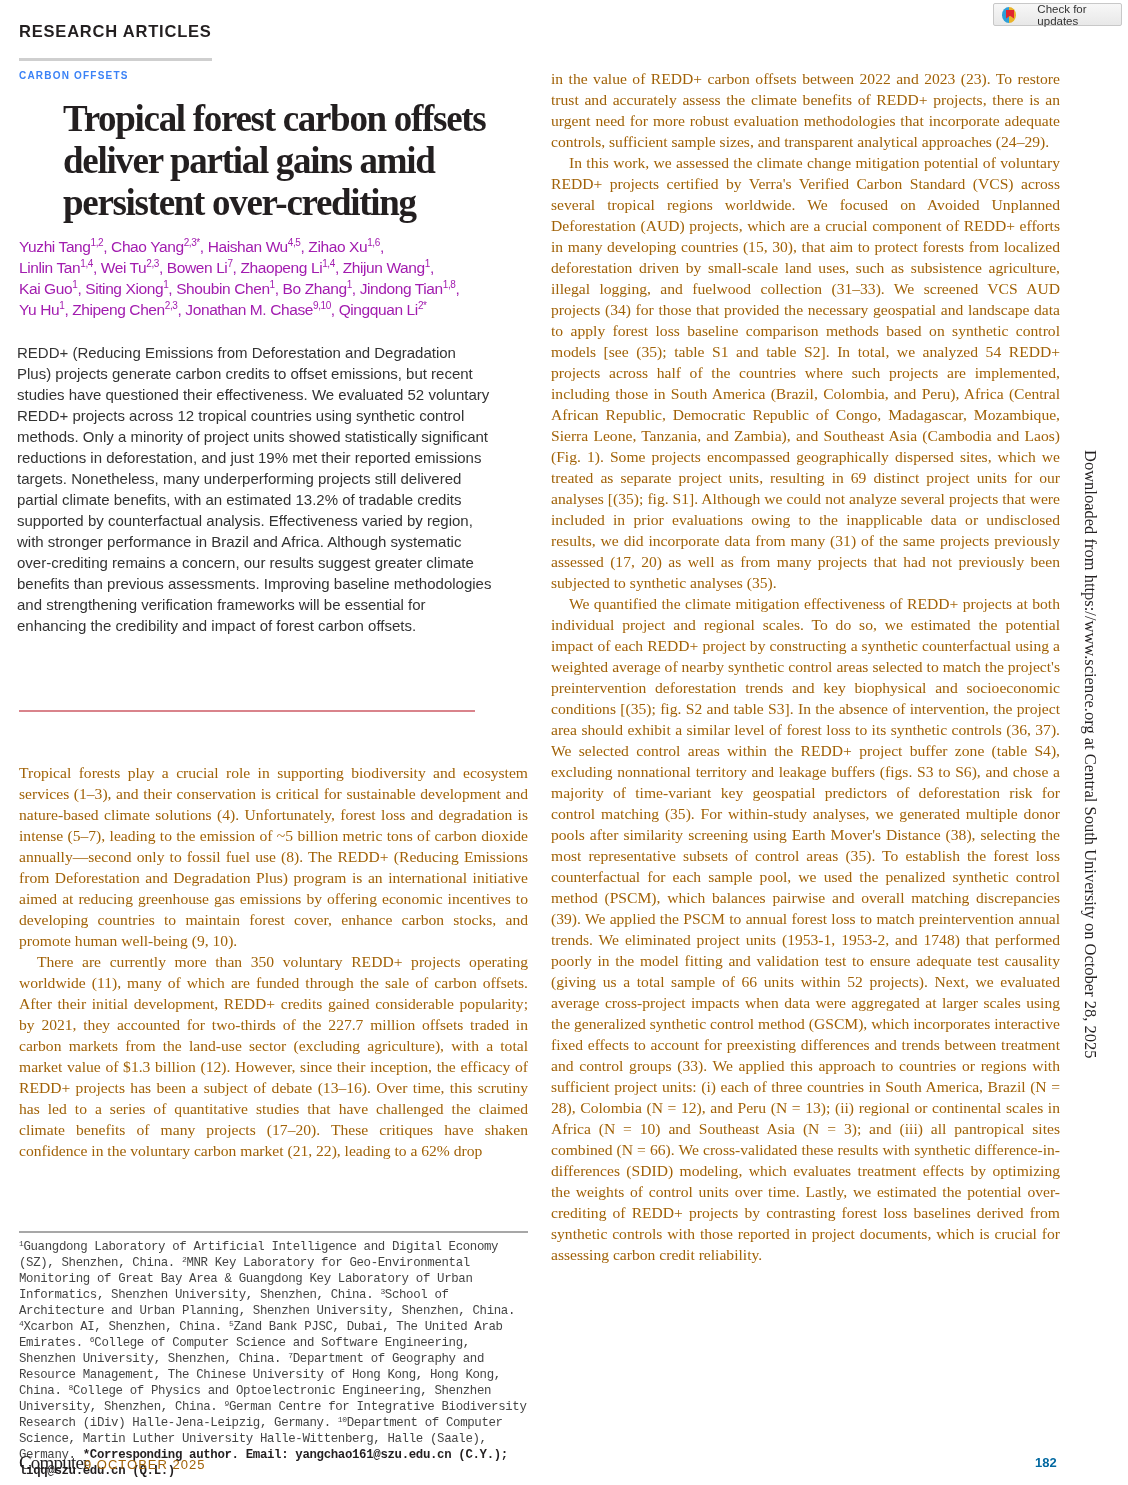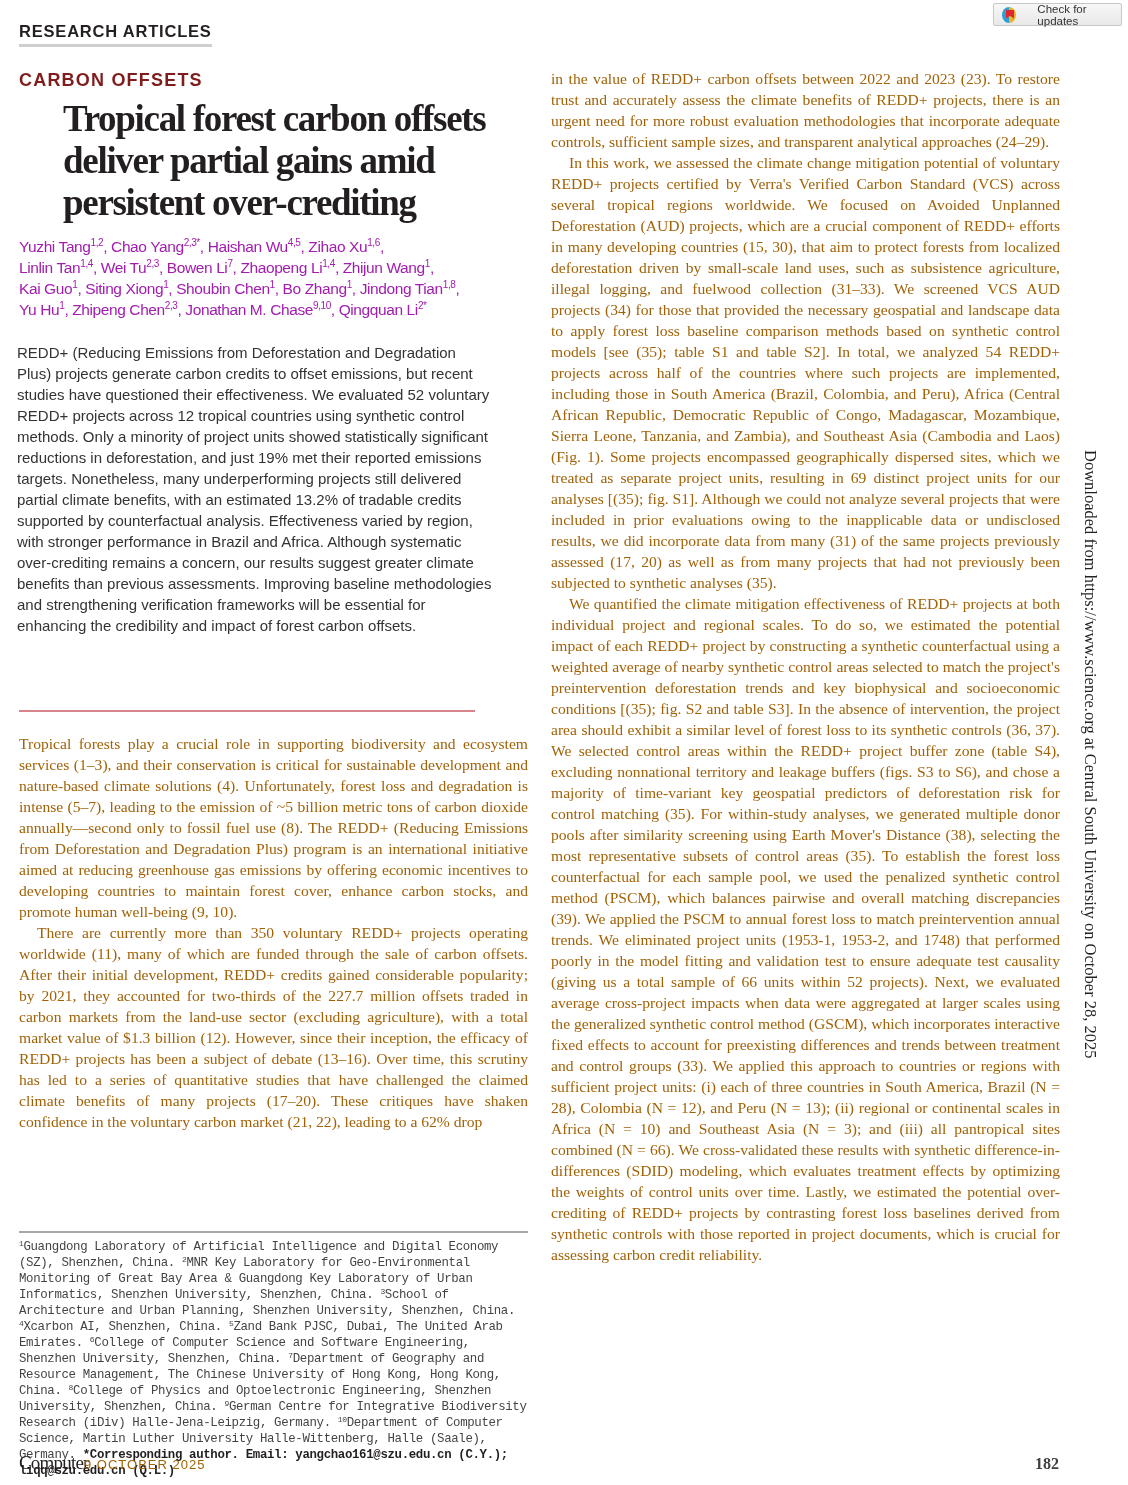--- a/index.html
+++ b/index.html
@@ -3,38 +3,38 @@
 <meta charset="utf-8">
 <style>
   * { box-sizing: border-box; margin: 0; padding: 0; }
   html, body { width: 1128px; height: 1485px; background: #ffffff; overflow: hidden; }
   body { position: relative; color: #231f20; }
 
   .section-label {
     position: absolute; left: 19px; top: 22px;
     font-family: "Liberation Sans", sans-serif; font-weight: bold;
     font-size: 16.5px; letter-spacing: 0.8px; color: #231f20;
-    padding-bottom: 3px; border-bottom: 3px solid #cfcfcf;
+    padding-bottom: 17px; border-bottom: 3px solid #cfcfcf;
   }
   .check-updates {
     position: absolute; left: 993px; top: 3px; width: 129px; height: 23px;
     background: linear-gradient(#f7f7f7, #e8e8e8);
     border: 1px solid #c8c8c8; border-radius: 2px;
     display: flex; align-items: center; gap: 21px; padding-left: 8px;
     font-family: "Liberation Sans", sans-serif; font-size: 11.5px; color: #333;
   }
   .check-icon { width: 16px; height: 16px; border-radius: 50%; position: relative;
     background: conic-gradient(#e9b32a 0 50%, #2d9fd8 50% 100%); }
   .check-icon::after { content: ""; position: absolute; left: 4px; top: 3px; width: 8px; height: 9px;
     background: #e0262f; clip-path: polygon(0 0,100% 0,100% 100%,50% 70%,0 100%); }
 
   .kicker {
     position: absolute; left: 19px; top: 70px;
     font-family: "Liberation Sans", sans-serif; font-weight: bold;
-    font-size: 18px; letter-spacing: 1.2px; color: #7f1d1d;
+    font-size: 10px; letter-spacing: 1.2px; color: #3b82f6;
   }
   .title {
     position: absolute; left: 18px; top: 98px; width: 470px;
     font-family: "Liberation Serif", serif; font-weight: bold;
     font-size: 37px; line-height: 42px; letter-spacing: -1.3px; color: #231f20; margin-left: 45px;
   }
   .authors {
     position: absolute; left: 19px; top: 236px; width: 500px;
     font-family: "Liberation Sans", sans-serif; font-size: 15.5px; line-height: 21px;
     letter-spacing: -0.4px; color: #a21caf;
@@ -46,38 +46,38 @@
     color: #333;
   }
   .abstract-rule { position: absolute; left: 19px; top: 710px; width: 456px; height: 2px; background: #d9838b; }
 
   .body-text {
     font-family: "Liberation Serif", serif; font-size: 15.6px; line-height: 21px;
     color: #a16207; text-align: justify;
   }
   .body-text p { text-indent: 0; }
   .body-text p.indent { text-indent: 18px; }
-  .col1 { position: absolute; left: 19px; top: 733px; width: 509px; }
+  .col1 { position: absolute; left: 19px; top: 762px; width: 509px; }
   .col2 { position: absolute; left: 551px; top: 68px; width: 509px; }
 
   .aff-rule { position: absolute; left: 19px; top: 1231px; width: 509px; height: 2px; background: #a7a7a7; }
   .affiliations {
     position: absolute; left: 19px; top: 1239px; width: 512px;
     font-family: Liberation Mono, monospace; font-size: 12.4px; line-height: 16px;
     letter-spacing: -0.35px; color: #444;
   }
   .affiliations sup { font-size: 8px; vertical-align: 4px; line-height: 0; }
   .affiliations b { color: #231f20; }
 
   .footer-logo { position: absolute; left: 19px; top: 1452px; font-family: "Liberation Serif", serif;
     font-size: 19px; letter-spacing: -0.8px; color: #231f20; }
   .footer-date { position: absolute; left: 84px; top: 1457px; font-family: Liberation Sans, sans-serif;
     font-size: 13px; letter-spacing: 1px; color: #a16207; }
-  .footer-page { position: absolute; left: 1035px; top: 1455px; font-family: Liberation Serif, serif;
-    font-weight: bold; font-size: 16px; color: #404040; }
+  .footer-page { position: absolute; left: 1035px; top: 1455px; font-family: Liberation Sans, sans-serif;
+    font-weight: bold; font-size: 13px; color: #0369a1; }
 
   .download-note {
     position: absolute; left: 1074px; top: 450px; width: 590px; height: 24px;
     transform-origin: 0 0; transform: rotate(90deg) translate(0, -26px);
     font-family: "Liberation Serif", serif; font-size: 16.5px; color: #231f20; white-space: nowrap;
   }
 </style>
 </head>
 <body>
 

